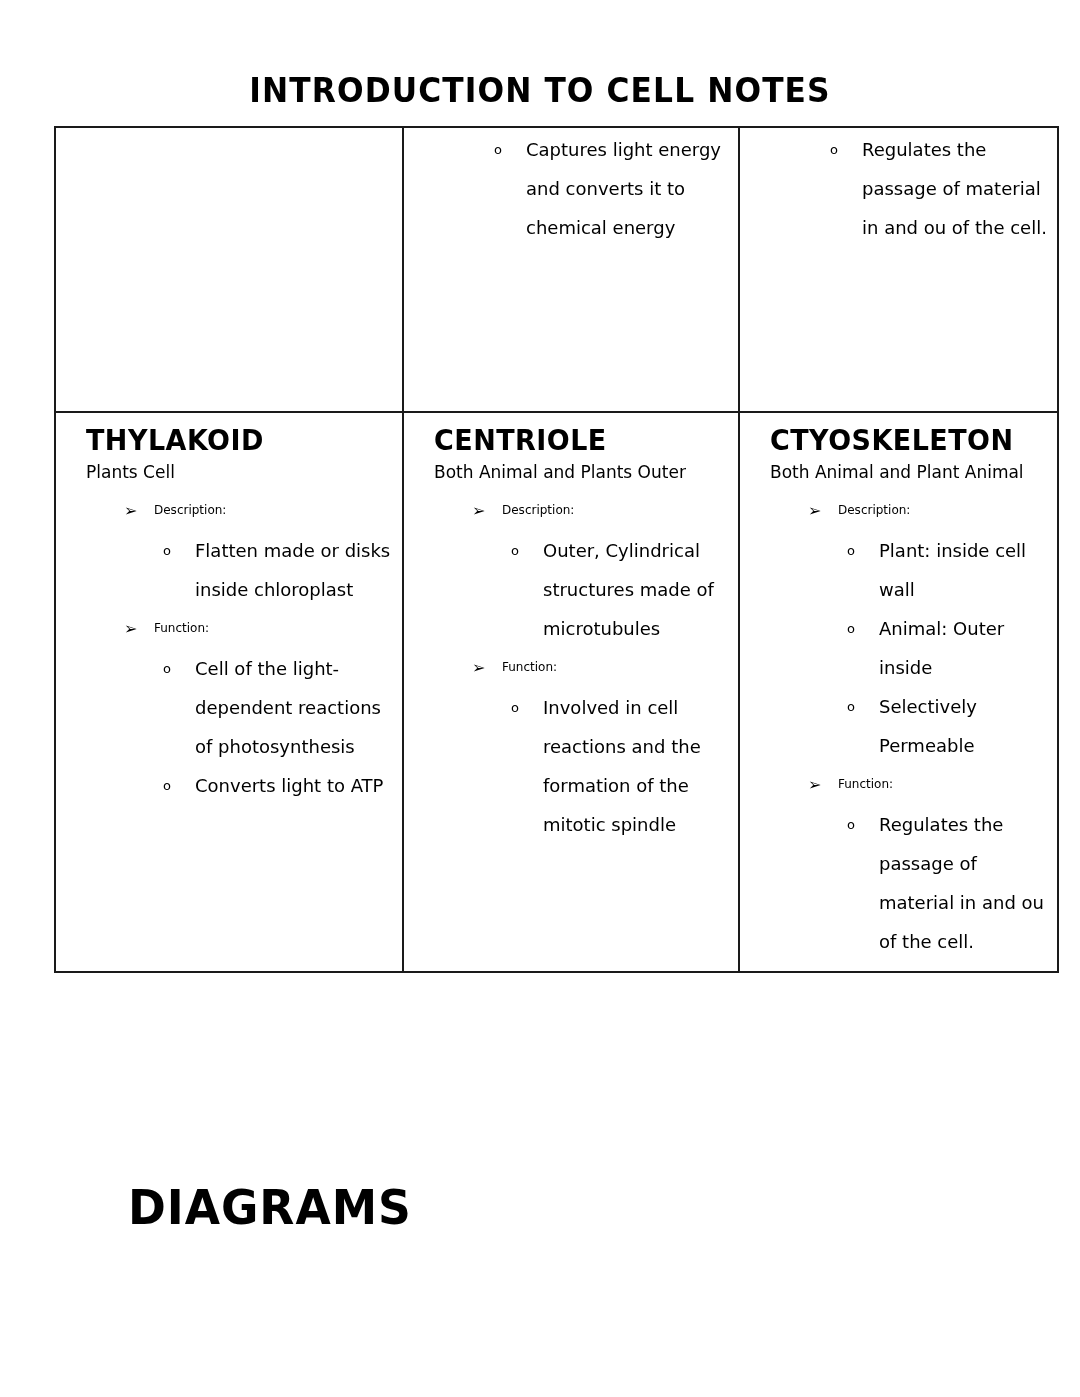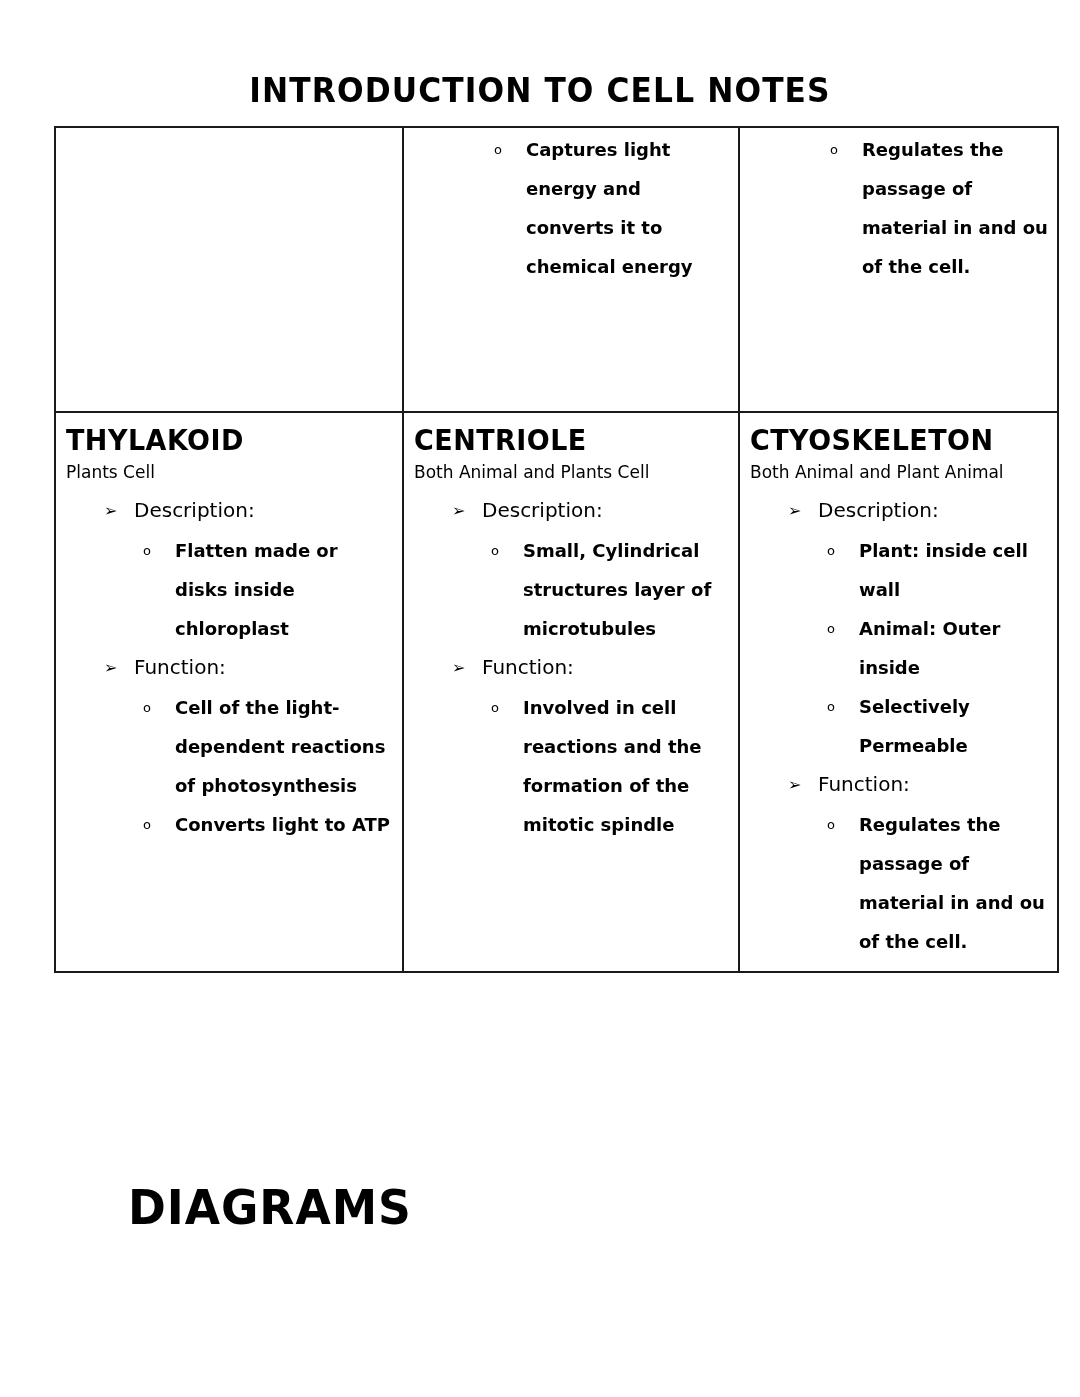--- a/index.html
+++ b/index.html
@@ -49,21 +49,21 @@
   }
   .col-1 { width: 348px; }
   .col-2 { width: 336px; }
   .col-3 { width: 319px; }
 
   .cell-inner {
     padding: 6px 8px 10px 10px;
     box-sizing: border-box;
   }
   .row-top td { height: 283px; }
-  .row-bottom td { height: 455px; }
+  .row-bottom td { height: 455px; padding-left: 20px; }
 
   
   .organelle-name {
     font-family: "DejaVu Sans", sans-serif;
     font-weight: bold;
     font-size: 29px;
     line-height: 34px;
     letter-spacing: 0.5px;
     transform: scaleX(0.93);
     transform-origin: left top;
@@ -86,21 +86,21 @@
     padding-left: 38px;
   }
   .lvl1-marker {
     flex: 0 0 auto;
     width: 30px;
     font-size: 16px;
     line-height: 39px;
     font-family: "DejaVu Sans", sans-serif;
   }
   .lvl1-text {
-    font-size: 20px;
+    font-size: 12px;
     line-height: 39px;
     font-family: "DejaVu Sans", sans-serif;
   }
 
   .lvl2 {
     display: flex;
     align-items: flex-start;
     margin: 0;
     padding-left: 77px;
   }
@@ -108,21 +108,20 @@
     flex: 0 0 auto;
     width: 32px;
     font-size: 13px;
     line-height: 39px;
     font-family: "DejaVu Sans", sans-serif;
   }
   .lvl2-text {
     font-size: 18px;
     line-height: 39px;
     font-family: "DejaVu Sans", sans-serif;
-    font-weight: bold;
   }
   .lvl2.top-cell { padding-left: 80px; }
 
   
   .frag-list { padding-top: 2px; }
 
   
   .diagrams-heading {
     position: absolute;
     left: 128px;
@@ -198,29 +197,29 @@
           <div class="lvl2">
             <span class="lvl2-marker">o</span>
             <span class="lvl2-text">Converts light to ATP</span>
           </div>
         </div>
       </td>
 
       <td>
         <div class="cell-inner">
           <div class="organelle-name">CENTRIOLE</div>
-          <div class="organelle-sub">Both Animal and Plants Cell</div>
+          <div class="organelle-sub">Both Animal and Plants Outer</div>
 
           <div class="lvl1">
             <span class="lvl1-marker">➢</span>
             <span class="lvl1-text">Description:</span>
           </div>
           <div class="lvl2">
             <span class="lvl2-marker">o</span>
-            <span class="lvl2-text">Small, Cylindrical structures layer of microtubules</span>
+            <span class="lvl2-text">Outer, Cylindrical structures made of microtubules</span>
           </div>
 
           <div class="lvl1">
             <span class="lvl1-marker">➢</span>
             <span class="lvl1-text">Function:</span>
           </div>
           <div class="lvl2">
             <span class="lvl2-marker">o</span>
             <span class="lvl2-text">Involved in cell reactions and the formation of the mitotic spindle</span>
           </div>

